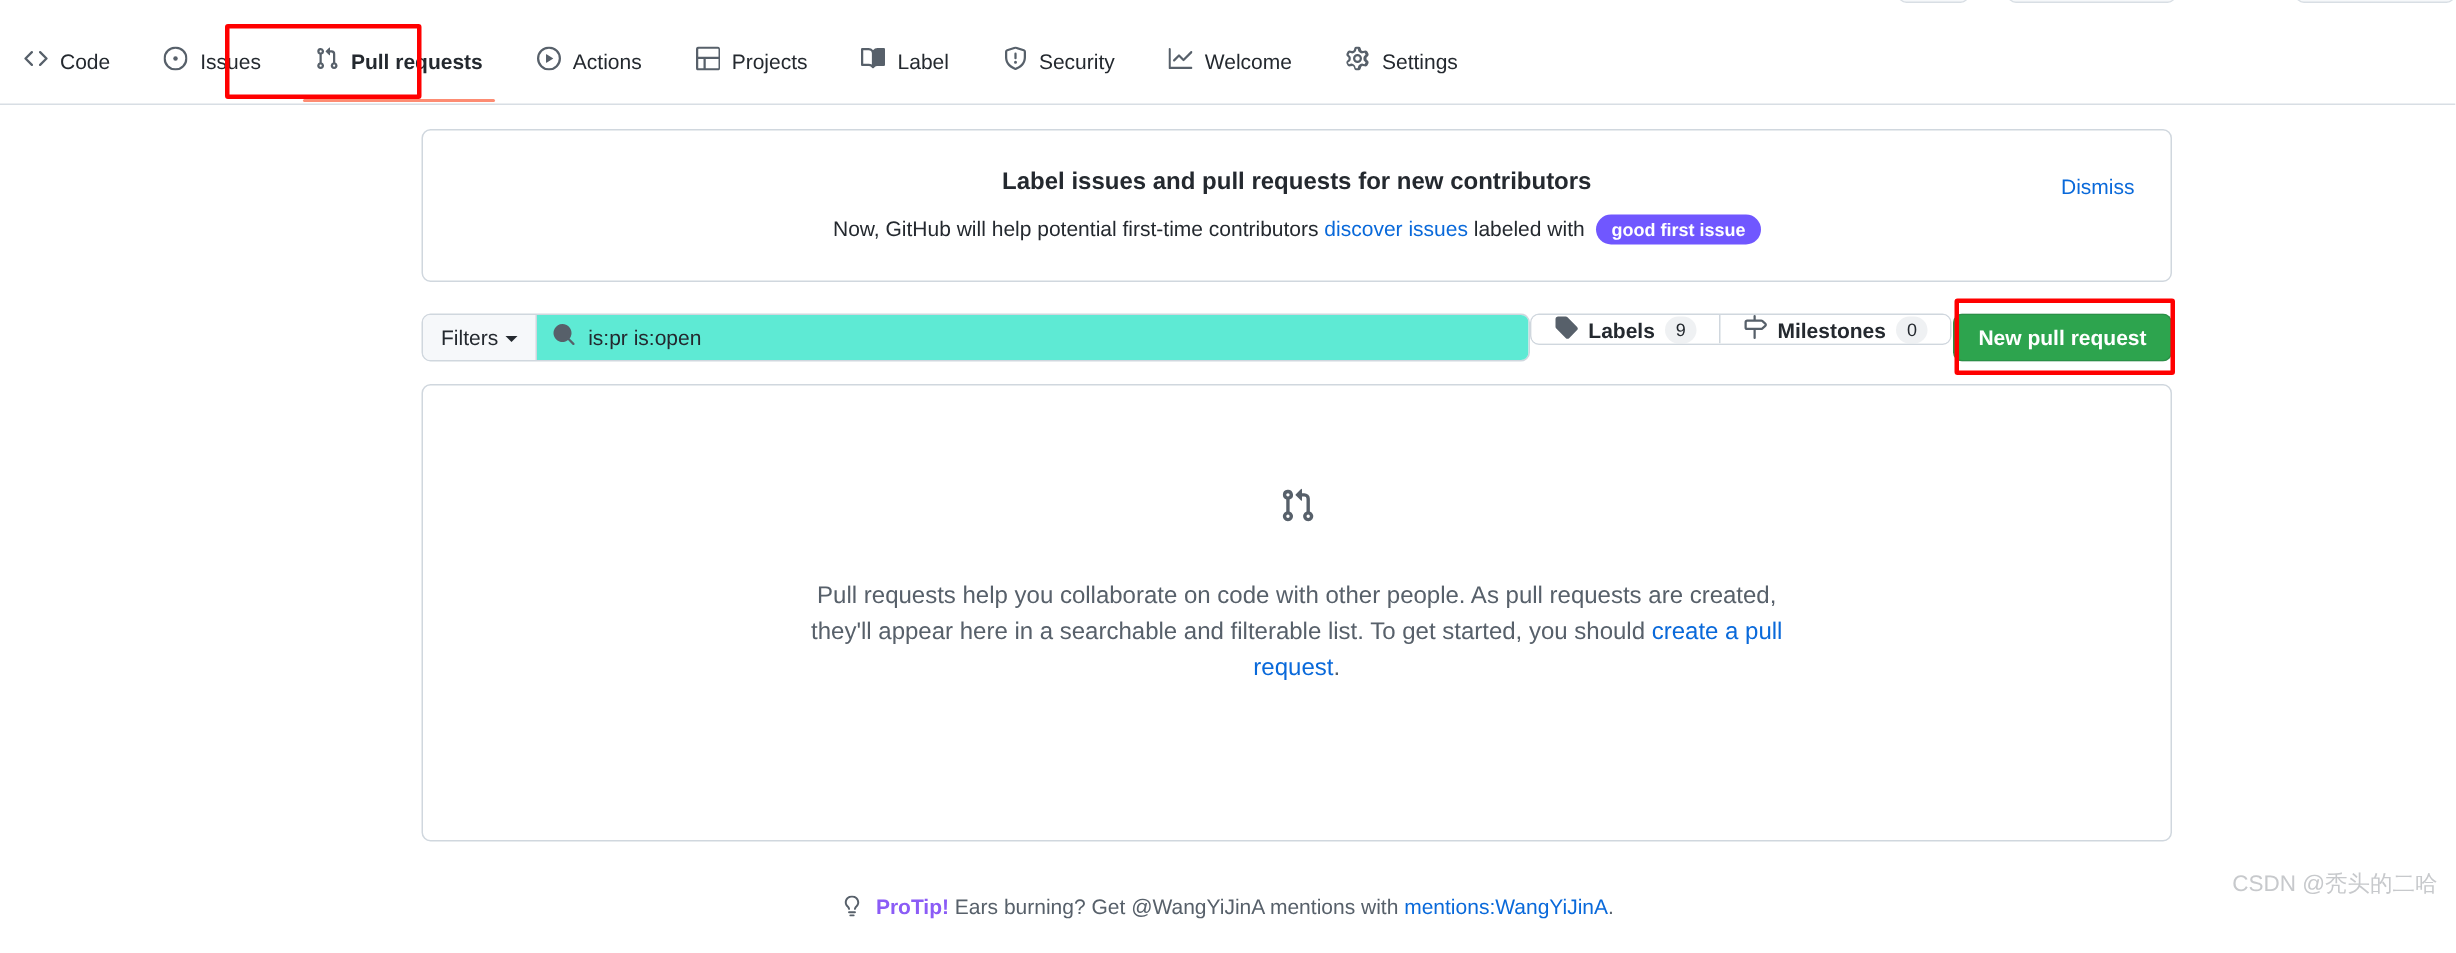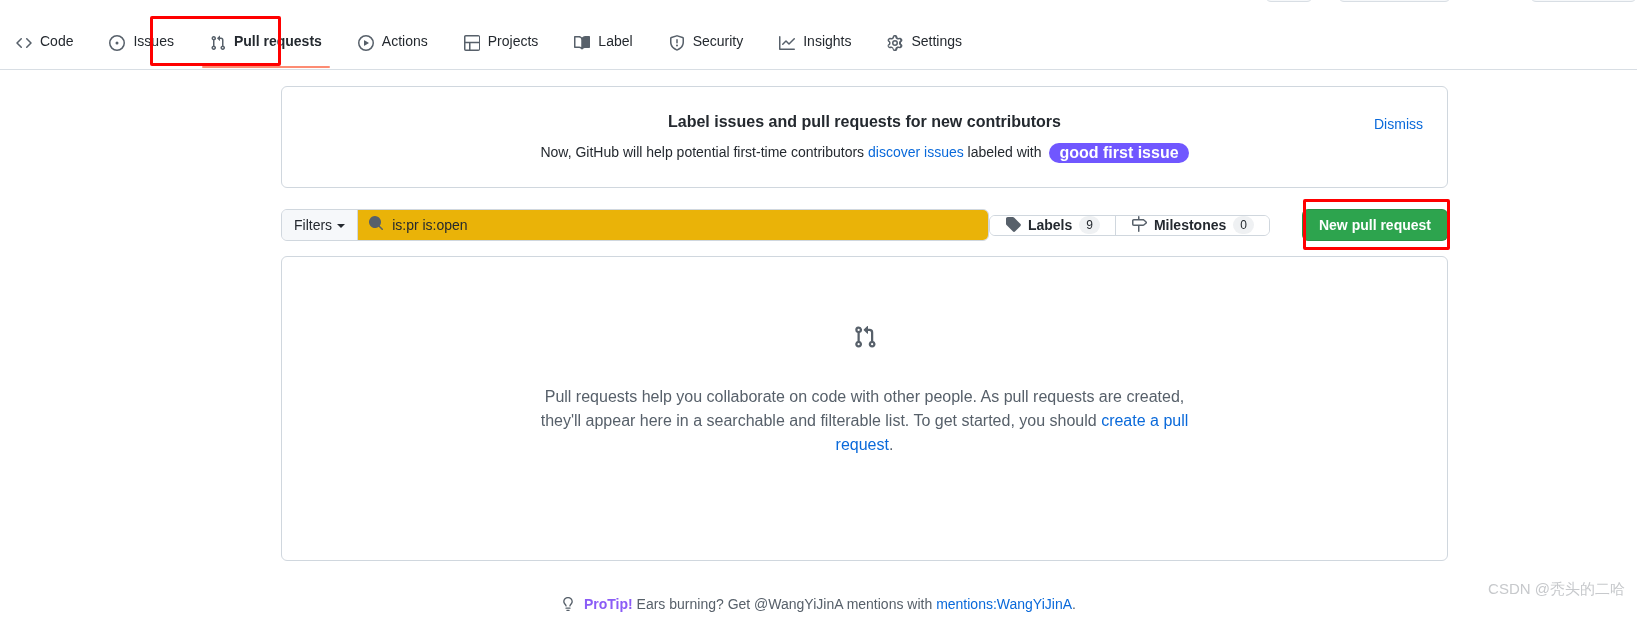--- a/index.html
+++ b/index.html
@@ -53,21 +53,21 @@
     position: absolute;
     left: 0; top: 0;
     height: 57px;
     display: flex;
     align-items: center;
     gap: 0px;
     padding-left: 0px;
   }
   .nav-item {
     display: flex;
-    align-items: flex-end;
+    align-items: flex-start;
     gap: 8px;
     padding: 7px 16px;
     margin-right: 4px;
     font-size: 14px;
     color: #24292f;
     line-height: 20px;
     white-space: nowrap;
     position: relative;
     cursor: pointer;
     border-radius: 6px;
@@ -125,21 +125,21 @@
     font-size: 14px;
     color: #24292f;
     line-height: 20px;
     margin: 0;
   }
   .banner-sub a { color: #0969da; text-decoration: none; }
   .lbl-chip {
     display: inline-block;
     background: #7057ff;
     color: #ffffff;
-    font-size: 16px;
+    font-size: 12px;
     font-weight: bold;
     line-height: 18px;
     padding: 1px 10px;
     border-radius: 2em;
     vertical-align: middle;
     margin-left: 4px;
   }
   .dismiss-link {
     position: absolute;
     top: 29px;
@@ -188,38 +188,38 @@
     border-right: 4px solid transparent;
     border-top: 4px solid #24292f;
     margin-top: 2px;
   }
   .search-wrap {
     flex: 1;
     display: flex;
     align-items: center;
     gap: 8px;
     padding: 0 10px;
-    background: #eab308;
+    background: #5eead4;
   }
   .search-wrap svg { flex: none; color: #57606a; }
   .search-input {
     border: none;
     outline: none;
     background: transparent;
     font-family: "Liberation Sans", sans-serif;
     font-size: 14px;
     color: #24292f;
     width: 100%;
     padding: 0;
   }
 
   .filter-right {
     display: flex;
-    align-items: center;
-    gap: 32px;
+    align-items: flex-start;
+    gap: 1px;
   }
   .seg-group {
     display: flex;
     border: 1px solid #d0d7de;
     border-radius: 6px;
     overflow: hidden;
     background: #ffffff;
   }
   .seg-btn {
     display: flex;
@@ -396,21 +396,21 @@
         </span>
         <span class="nav-label">Security</span>
       </div>
 
       <div class="nav-item">
         <span class="nav-icon">
           <svg width="16" height="16" viewBox="0 0 16 16" fill="currentColor">
               <path d="M1.5 1.75a.75.75 0 00-1.5 0v12.5c0 .414.336.75.75.75h14.5a.75.75 0 000-1.5H1.5V1.75zm14.28 2.53a.75.75 0 00-1.06-1.06L10 7.94 7.53 5.47a.75.75 0 00-1.06 0L3.22 8.72a.75.75 0 001.06 1.06L7 7.06l2.47 2.47a.75.75 0 001.06 0l5.25-5.25z"></path>
             </svg>
         </span>
-        <span class="nav-label">Insights</span>
+        <span class="nav-label">Welcome</span>
       </div>
 
       <div class="nav-item">
         <span class="nav-icon">
           <svg width="16" height="16" viewBox="0 0 16 16" fill="currentColor">
               <path d="M8 0a8.2 8.2 0 01.701.031C9.444.095 9.99.645 10.16 1.29l.288 1.107c.018.066.079.158.212.224.231.114.454.243.668.386.123.082.233.09.299.071l1.103-.303c.644-.176 1.392.021 1.82.63.27.385.506.792.704 1.218.315.675.111 1.422-.364 1.891l-.814.806c-.049.048-.098.147-.088.294.016.257.016.515 0 .772-.01.147.038.246.088.294l.814.806c.475.469.679 1.216.364 1.891a7.977 7.977 0 01-.704 1.217c-.428.61-1.176.807-1.82.63l-1.102-.302c-.067-.019-.177-.011-.3.071a5.909 5.909 0 01-.668.386c-.133.066-.194.158-.211.224l-.29 1.106c-.168.646-.715 1.196-1.458 1.26a8.006 8.006 0 01-1.402 0c-.743-.064-1.289-.614-1.458-1.26l-.289-1.106c-.018-.066-.079-.158-.212-.224a5.738 5.738 0 01-.668-.386c-.123-.082-.233-.09-.299-.071l-1.103.303c-.644.176-1.392-.021-1.82-.63a8.12 8.12 0 01-.704-1.218c-.315-.675-.111-1.422.363-1.891l.815-.806c.05-.048.098-.147.088-.294a6.214 6.214 0 010-.772c.01-.147-.038-.246-.088-.294l-.815-.806C.635 6.045.431 5.298.746 4.623a7.92 7.92 0 01.704-1.217c.428-.61 1.176-.807 1.82-.63l1.102.302c.067.019.177.011.3-.071.214-.143.437-.272.668-.386.133-.066.194-.158.211-.224l.29-1.106C6.009.645 6.556.095 7.299.03 7.53.01 7.764 0 8 0zm-.571 1.525c-.036.003-.108.036-.137.146l-.289 1.105c-.147.561-.549.967-.998 1.189-.173.086-.34.183-.5.29-.417.278-.97.423-1.529.27l-1.103-.303c-.109-.03-.175.016-.195.045-.22.312-.412.644-.573.99-.014.031-.021.11.059.19l.815.806c.411.406.562.957.53 1.456a4.709 4.709 0 000 .582c.032.499-.119 1.05-.53 1.456l-.815.806c-.8.08-.73.159-.59.19.162.346.353.677.573.989.02.03.085.076.195.046l1.102-.303c.56-.153 1.113-.008 1.53.27.161.107.328.204.501.29.447.222.85.629.997 1.189l.289 1.105c.29.11.101.143.137.146a6.6 6.6 0 001.142 0c.036-.003.108-.036.137-.146l.289-1.105c.147-.561.549-.967.998-1.189.173-.086.34-.183.5-.29.417-.278.97-.423 1.529-.27l1.103.303c.109.029.175-.16.195-.045.22-.313.411-.644.573-.99.014-.031.021-.11-.059-.19l-.815-.806c-.411-.406-.562-.957-.53-1.456a4.709 4.709 0 000-.582c-.032-.499.119-1.05.53-1.456l.815-.806c.08-.8.073-.159.059-.19a6.464 6.464 0 00-.573-.989c-.02-.03-.085-.076-.195-.046l-1.102.303c-.56.153-1.113.008-1.53-.27a4.44 4.44 0 00-.501-.29c-.447-.222-.85-.629-.997-1.189l-.289-1.105c-.029-.11-.101-.143-.137-.146a6.6 6.6 0 00-1.142 0zM11 8a3 3 0 11-6 0 3 3 0 016 0zM9.5 8a1.5 1.5 0 10-3.001.001A1.5 1.5 0 009.5 8z"></path>
             </svg>
         </span>
         <span class="nav-label">Settings</span>
       </div>

